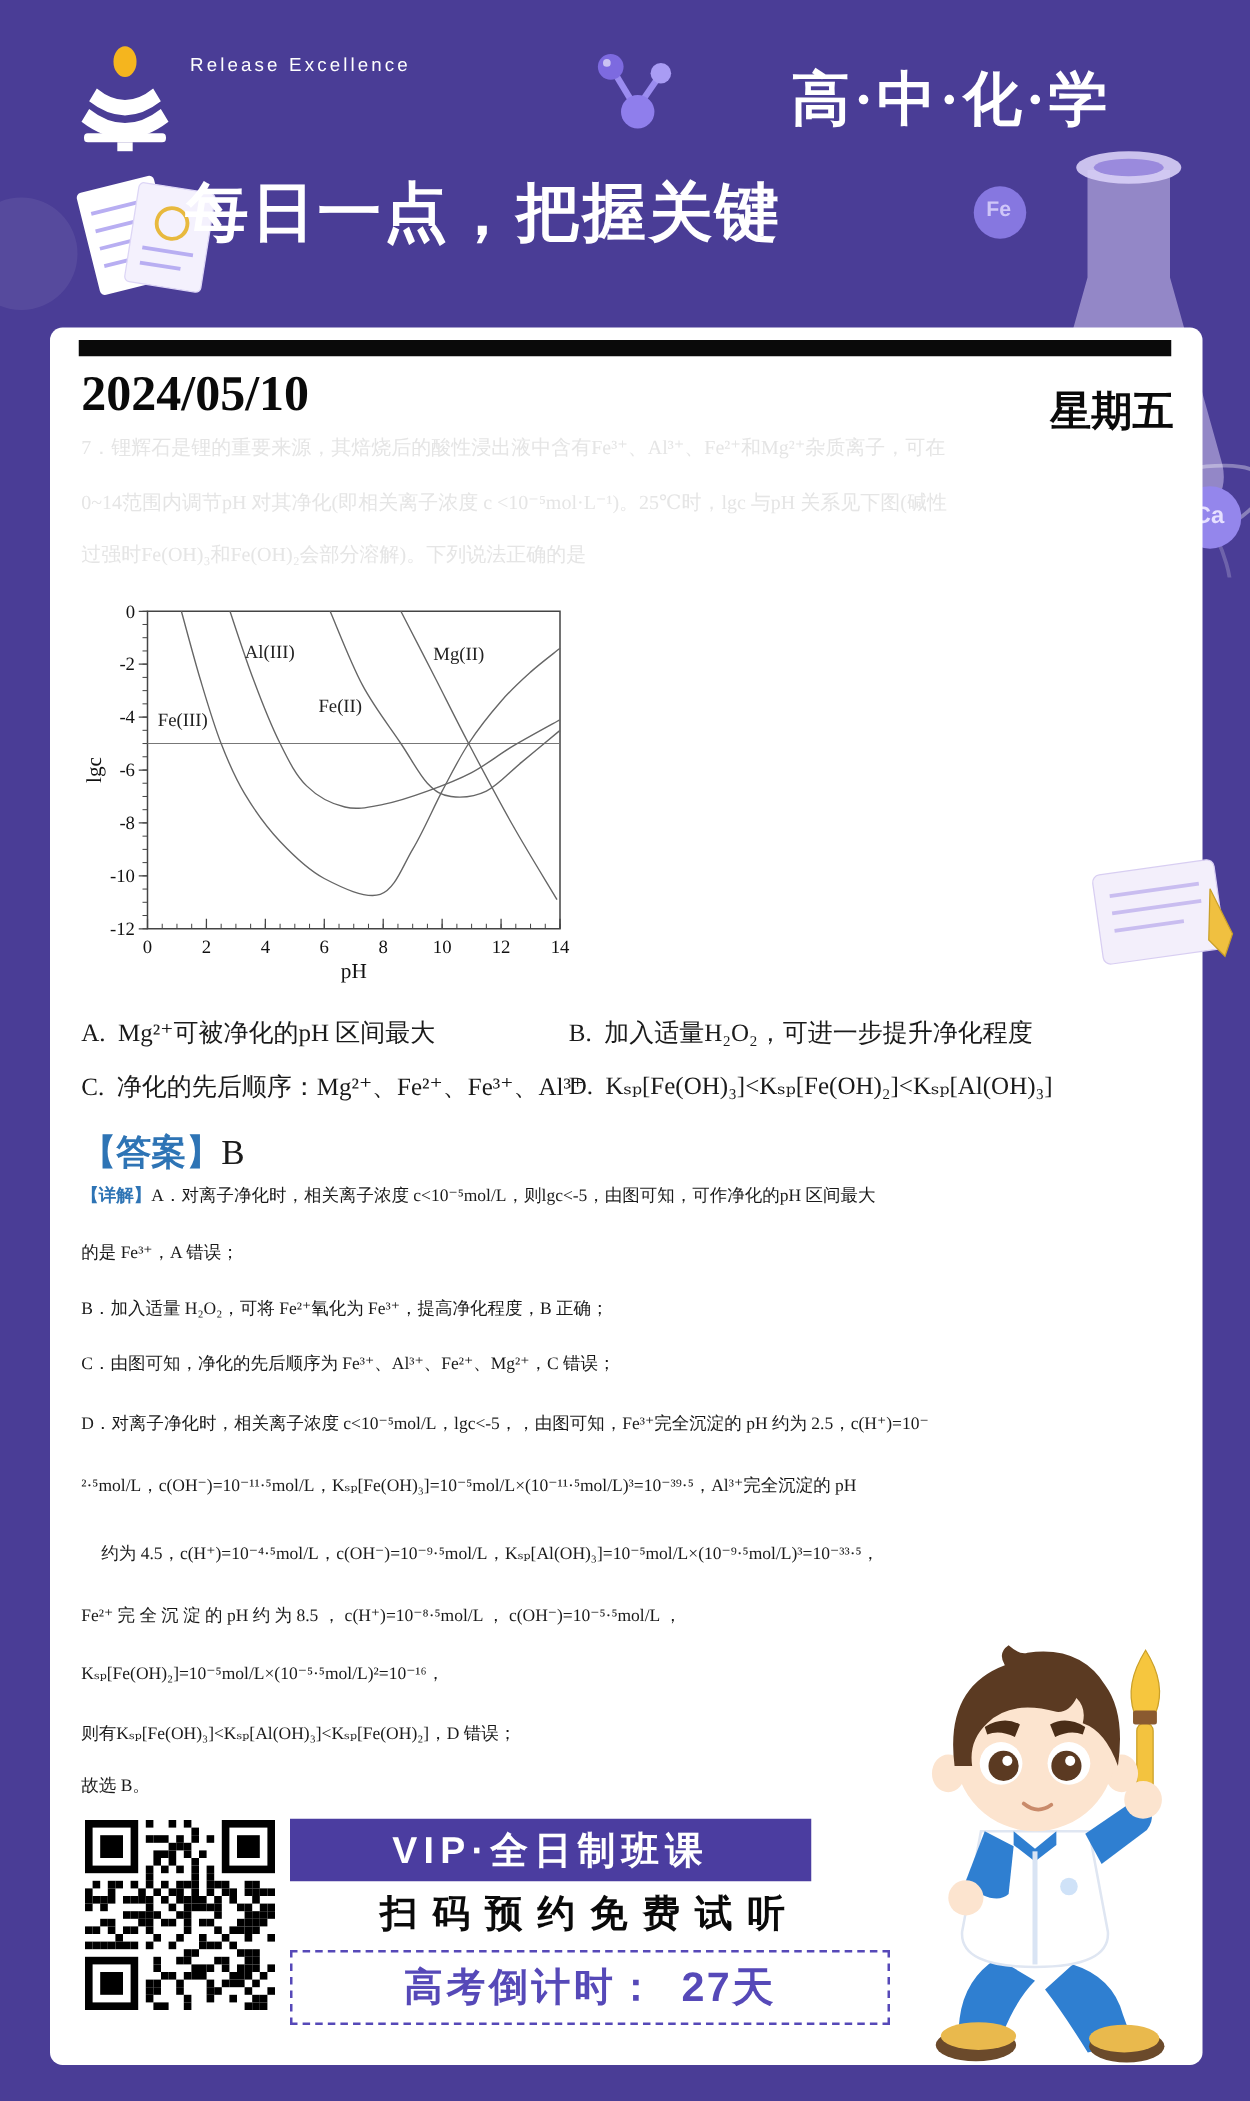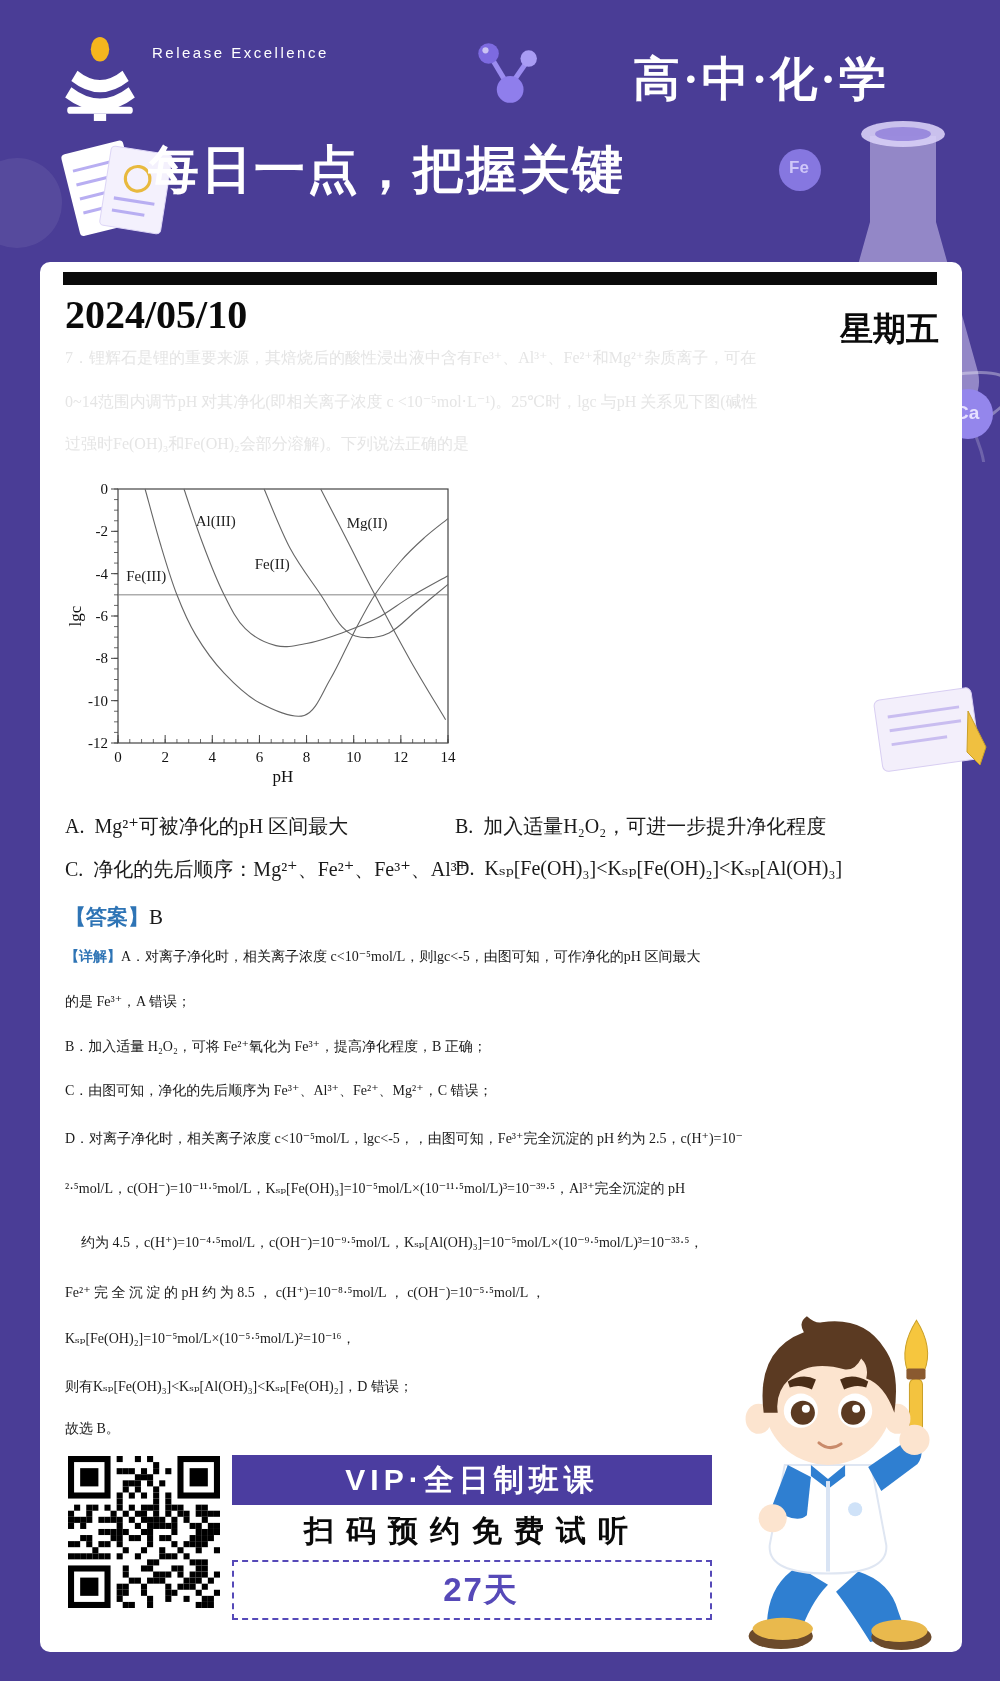--- a/index.html
+++ b/index.html
@@ -14,27 +14,27 @@
   .subject-title{font-size:47px;font-weight:bold;color:#fff;letter-spacing:3px;}
   .slogan{font-size:51px;font-weight:900;color:#fff;letter-spacing:2px;}
   
   .panel{left:40px;top:262px;width:922px;height:1390px;background:#fff;border-radius:10px;z-index:2;}
   .topbar{left:63px;top:272px;width:874px;height:13px;background:#0a0a0a;z-index:3;}
   .date{left:65px;top:291px;font-size:40px;font-weight:bold;color:#0a0a0a;z-index:3;}
   .weekday{left:840px;top:297px;font-size:33px;font-weight:bold;color:#0a0a0a;z-index:3;margin-top:10px;}
   .qline{left:65px;font-size:16px;color:#e5e5e5;z-index:3;}
   .optline{font-size:20px;color:#1a1a1a;z-index:3;}
   .optlabel{margin-right:10px;}
-  .ansline{left:65px;top:903px;font-size:21px;z-index:3;color:#1a1a1a;}
+  .ansline{left:65px;top:903px;font-size:28px;z-index:3;color:#1a1a1a;}
   .anslabel{color:#2e74b5;font-weight:bold;}
   .explabel{color:#2e74b5;font-weight:bold;}
   .expline{left:65px;font-size:14px;color:#1a1a1a;z-index:3;}
   
   .qr{left:68px;top:1456px;width:152px;height:152px;z-index:3;}
-  .vipbar{left:232px;top:1455px;width:480px;height:50px;background:#4b3da0;z-index:3;
+  .vipbar{left:232px;top:1455px;width:417px;height:50px;background:#4b3da0;z-index:3;
           display:flex;align-items:center;justify-content:center;}
   .vipbar span{color:#fff;font-size:30px;font-weight:bold;letter-spacing:5px;}
   .cta{left:232px;top:1505px;width:480px;height:52px;z-index:3;display:flex;align-items:center;justify-content:center;
        font-size:30px;font-weight:bold;letter-spacing:12px;color:#0a0a0a;}
   .countdown{left:232px;top:1560px;width:476px;height:56px;z-index:3;border:2px dashed #5649b8;
              display:flex;align-items:center;justify-content:center;color:#5649b8;font-weight:bold;}
   .countdown .lbl{font-size:31px;letter-spacing:3px;}
   .countdown .val{font-size:33px;margin-left:18px;letter-spacing:2px;}
   .deco{z-index:1;}
   .over{z-index:3;}
@@ -460,20 +460,21 @@
       <rect x="6" y="114" width="30" height="30" fill="#fff"></rect>
       <rect x="12" y="120" width="18" height="18" fill="#000"></rect>
     </svg>
   </div>
 
 <div class="abs vipbar">
   <span class="sans">VIP·全日制班课</span>
 </div>
 <div class="abs cta sans">扫码预约免费试听</div>
 <div class="abs countdown sans">
+  <span class="lbl">高考倒计时：</span>
   <span class="val">27天</span>
 </div>
 
 <div class="abs over" style="left:862px;top:683px;">
   <svg width="138" height="98" viewBox="0 0 138 98">
     <g transform="rotate(-8 69 47)">
       <rect x="16" y="10" width="98" height="72" rx="6" fill="#f3effb" stroke="#d8cef2"></rect>
       <line x1="28" y1="28" x2="100" y2="28" stroke="#c9bdf0" stroke-width="3"></line>
       <line x1="28" y1="42" x2="100" y2="42" stroke="#c9bdf0" stroke-width="3"></line>
       <line x1="28" y1="56" x2="84" y2="56" stroke="#c9bdf0" stroke-width="3"></line>

